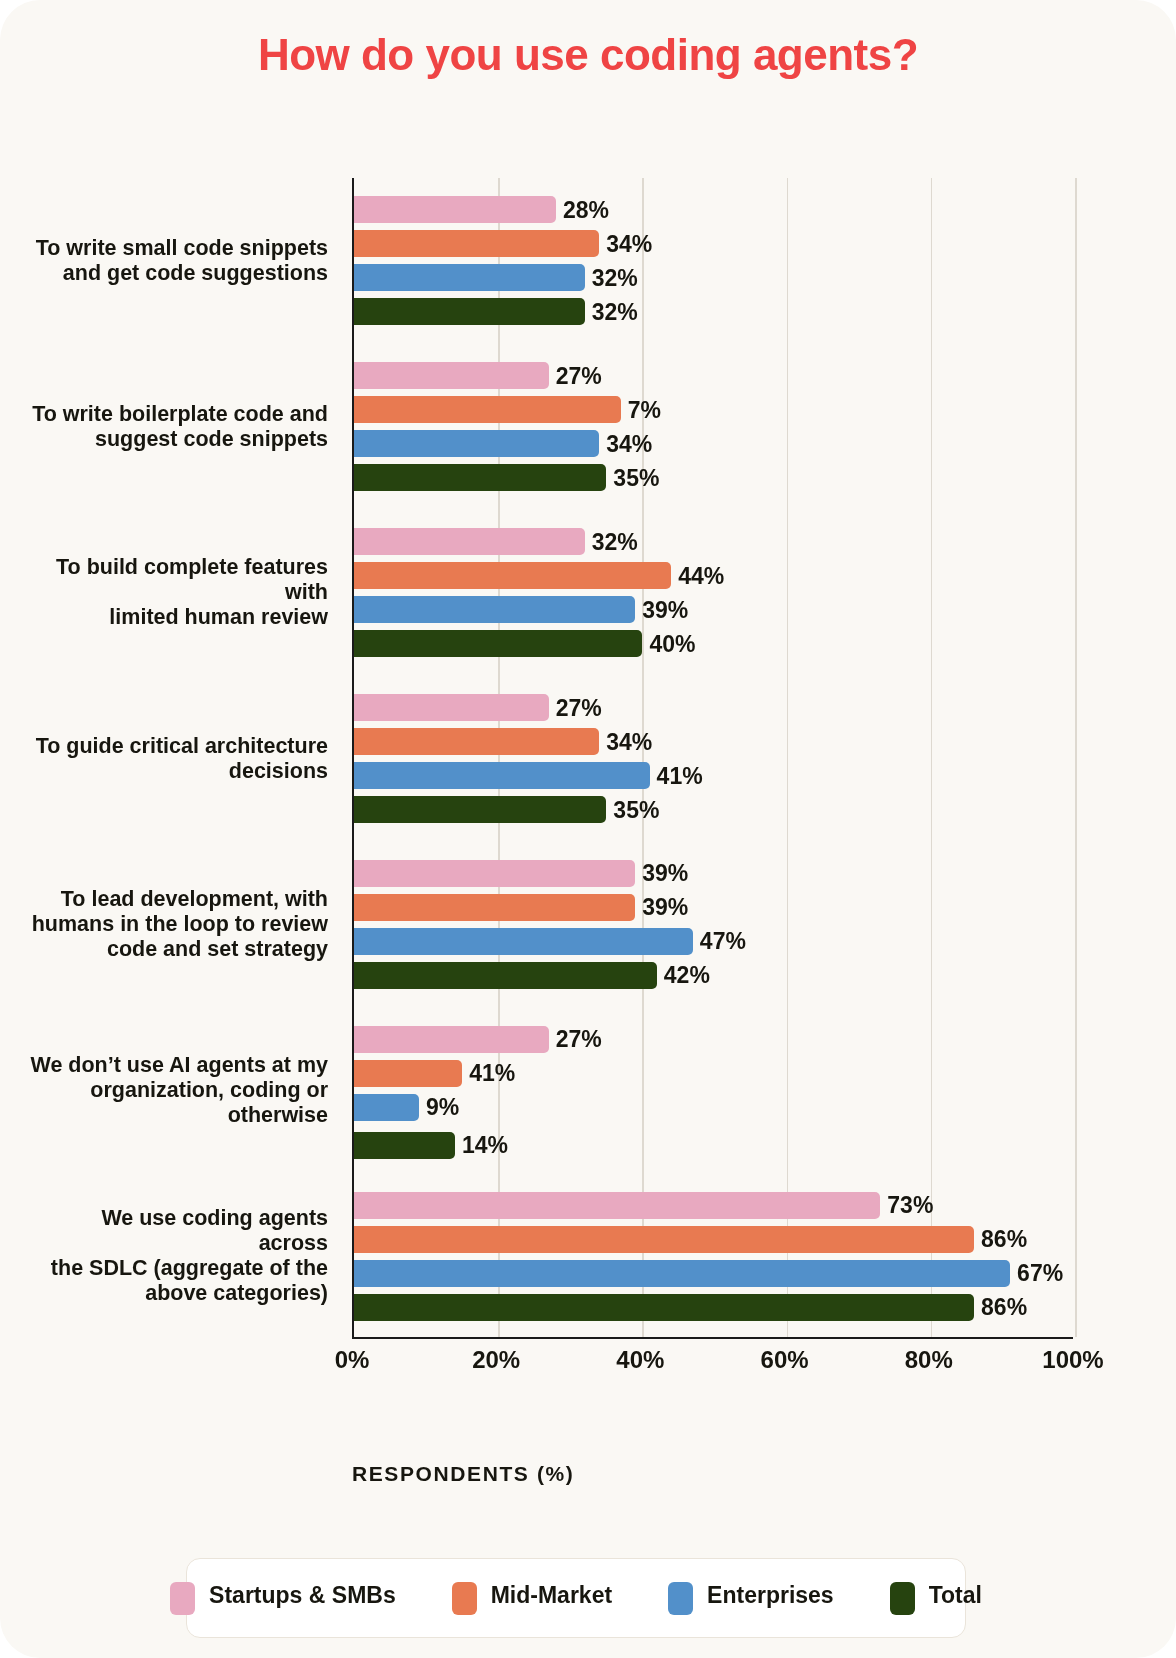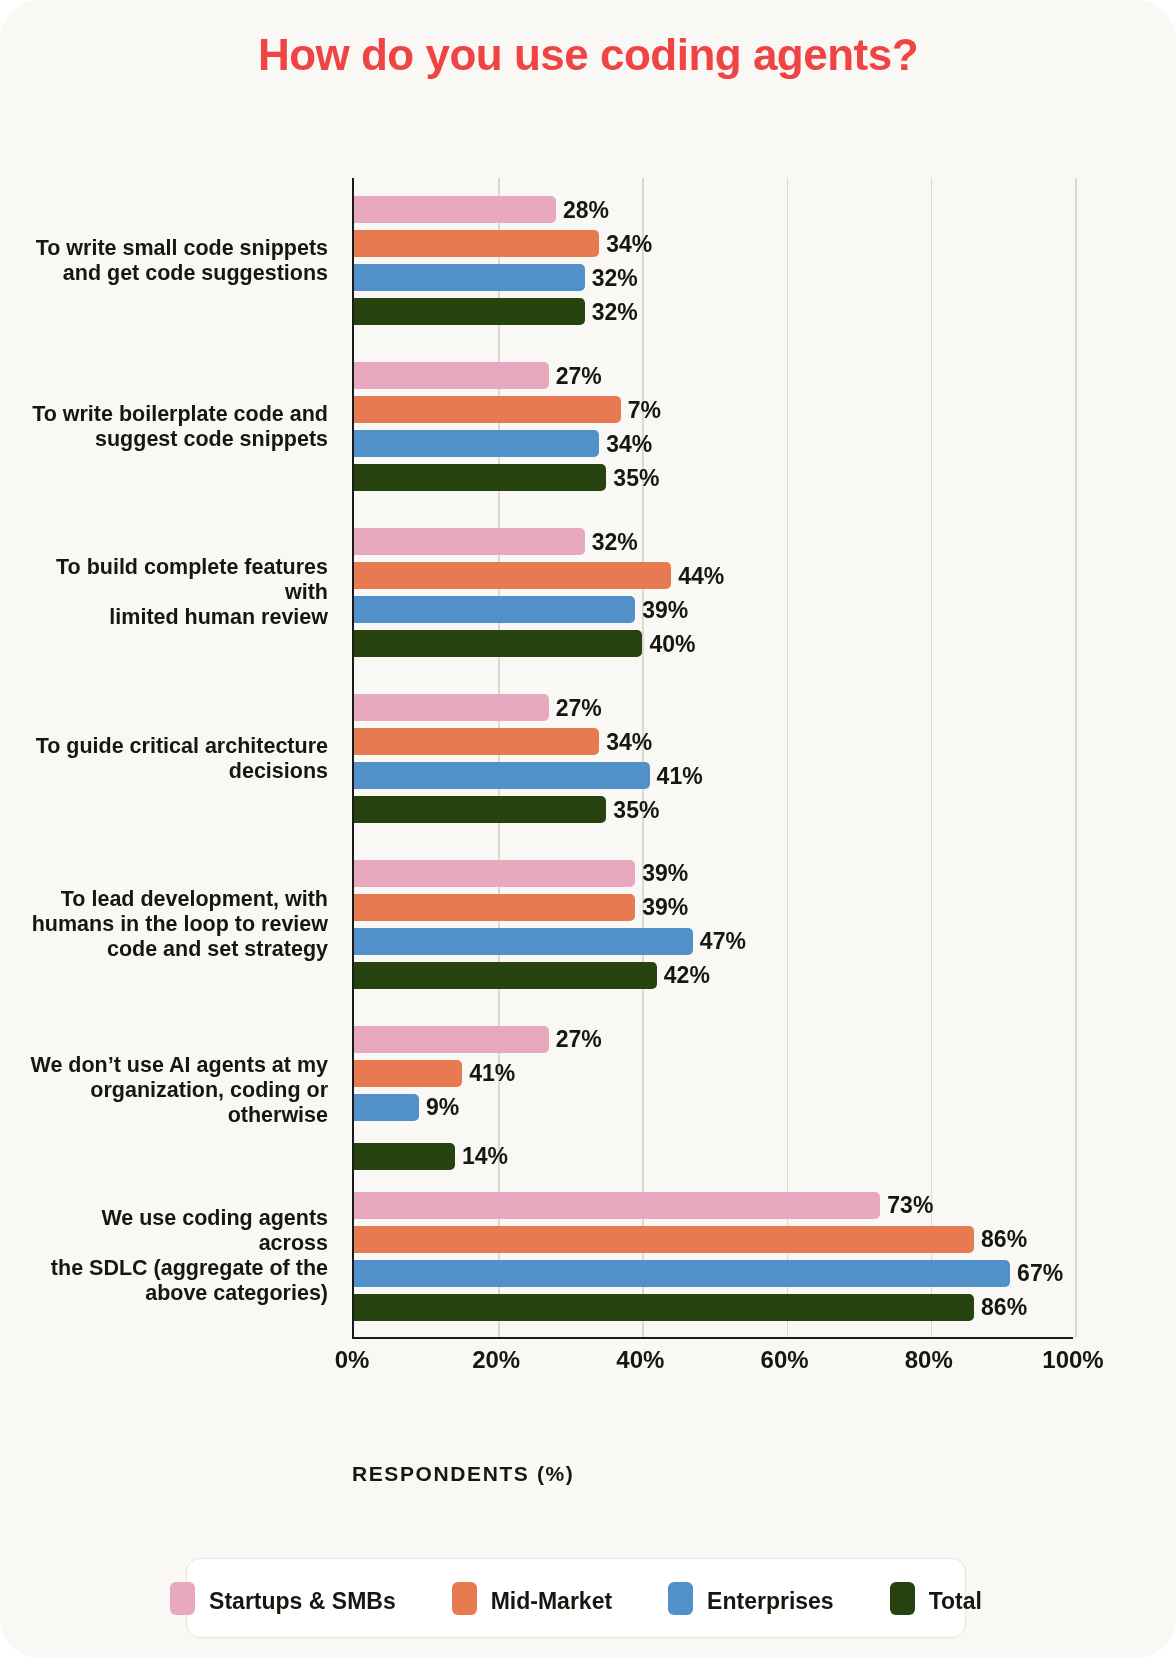--- a/index.html
+++ b/index.html
@@ -134,21 +134,21 @@
     border: 1.5px solid #EAE4DA;
     border-radius: 14px;
     display: flex;
     align-items: center;
     justify-content: center;
     gap: 56px;
     box-sizing: border-box;
   }
   .legend-item {
     display: flex;
-    align-items: flex-end;
+    align-items: flex-start;
     gap: 14px;
   }
   .legend-swatch {
     width: 25px;
     height: 33px;
     border-radius: 6px;
     flex: none;
   }
   .legend-label {
     font-size: 23px;
@@ -268,21 +268,21 @@
             <div class="bar-value" style="left: 201.67px;">27%</div>
           </div>
           <div class="bar-row" style="top: 34px; width: 721px;">
             <div class="bar" style="width: 108.15px; background: rgb(232, 122, 81);"></div>
             <div class="bar-value" style="left: 115.15px;">41%</div>
           </div>
           <div class="bar-row" style="top: 68px; width: 721px;">
             <div class="bar" style="width: 64.89px; background: rgb(82, 144, 202);"></div>
             <div class="bar-value" style="left: 71.89px;">9%</div>
           </div>
-          <div class="bar-row" style="top: 117px; width: 721px;">
+          <div class="bar-row" style="top: 106px; width: 721px;">
             <div class="bar" style="width: 100.94px; background: rgb(38, 67, 15);"></div>
             <div class="bar-value" style="left: 107.94px;">14%</div>
           </div>
         </div>
         <div class="group" style="top: 1013.57px; height: 129px;">
           <div class="bar-row" style="top: 0px; width: 721px;">
             <div class="bar" style="width: 526.33px; background: rgb(232, 169, 192);"></div>
             <div class="bar-value" style="left: 533.33px;">73%</div>
           </div>
           <div class="bar-row" style="top: 34px; width: 721px;">

